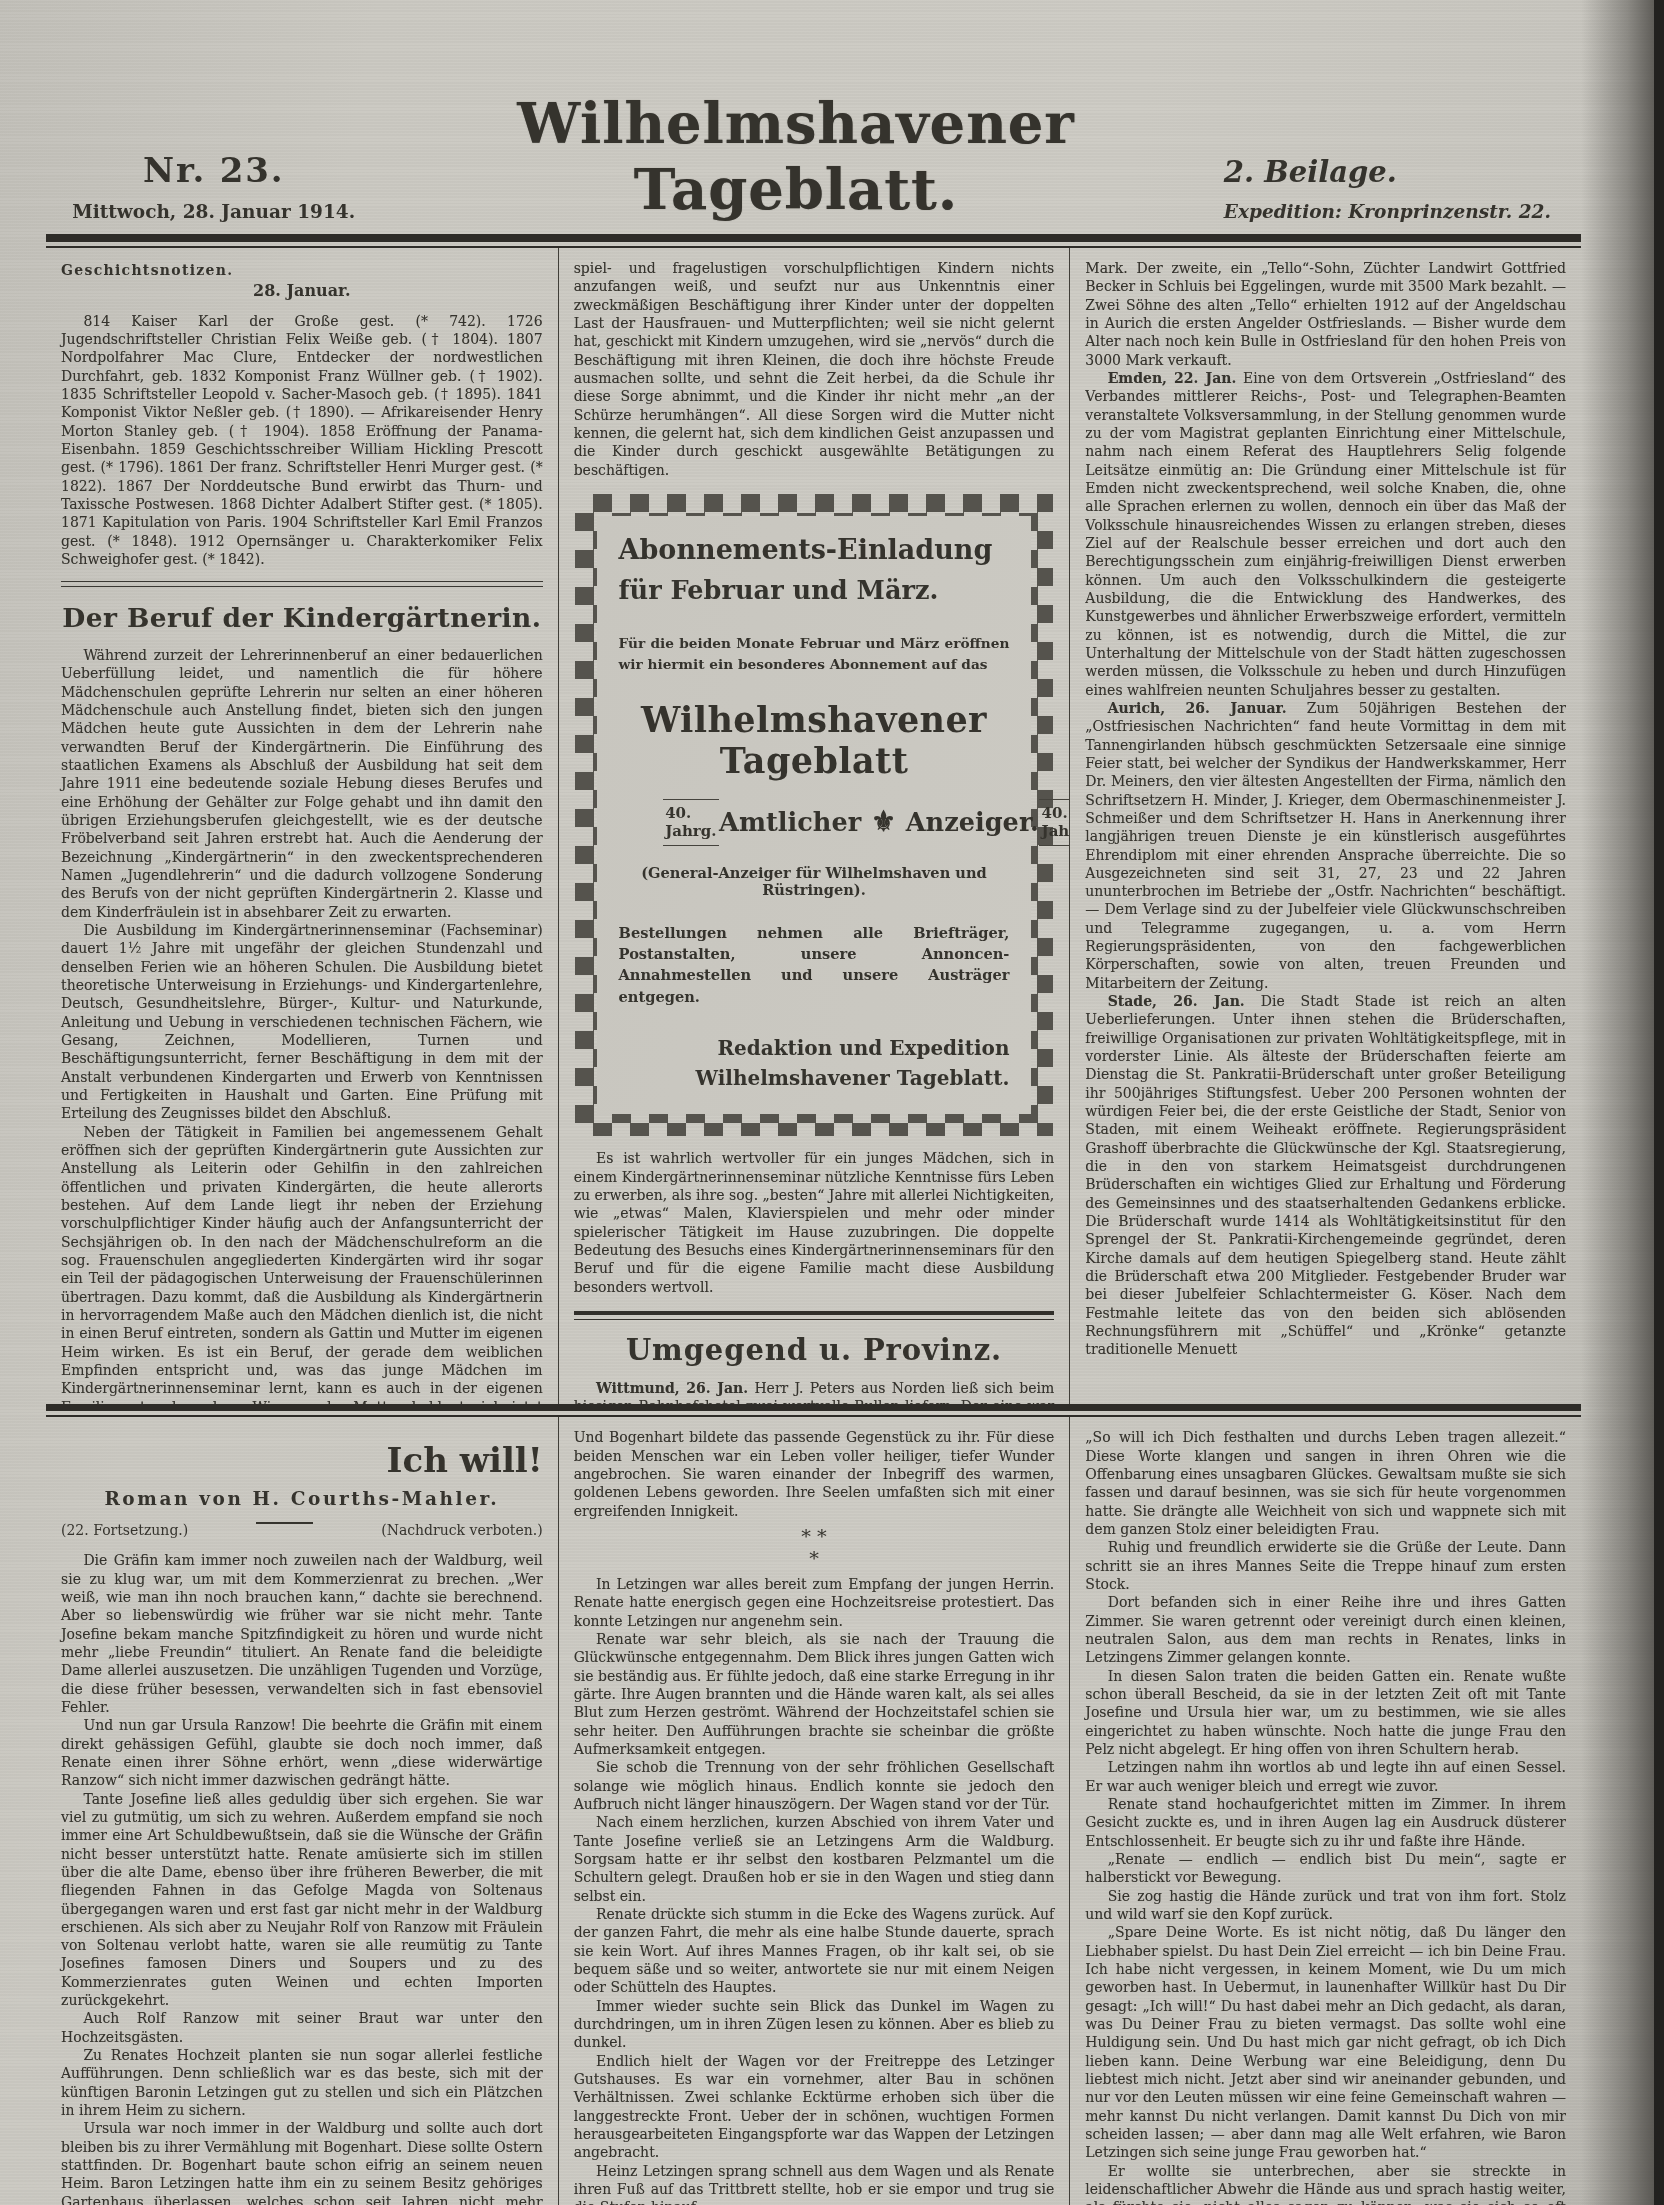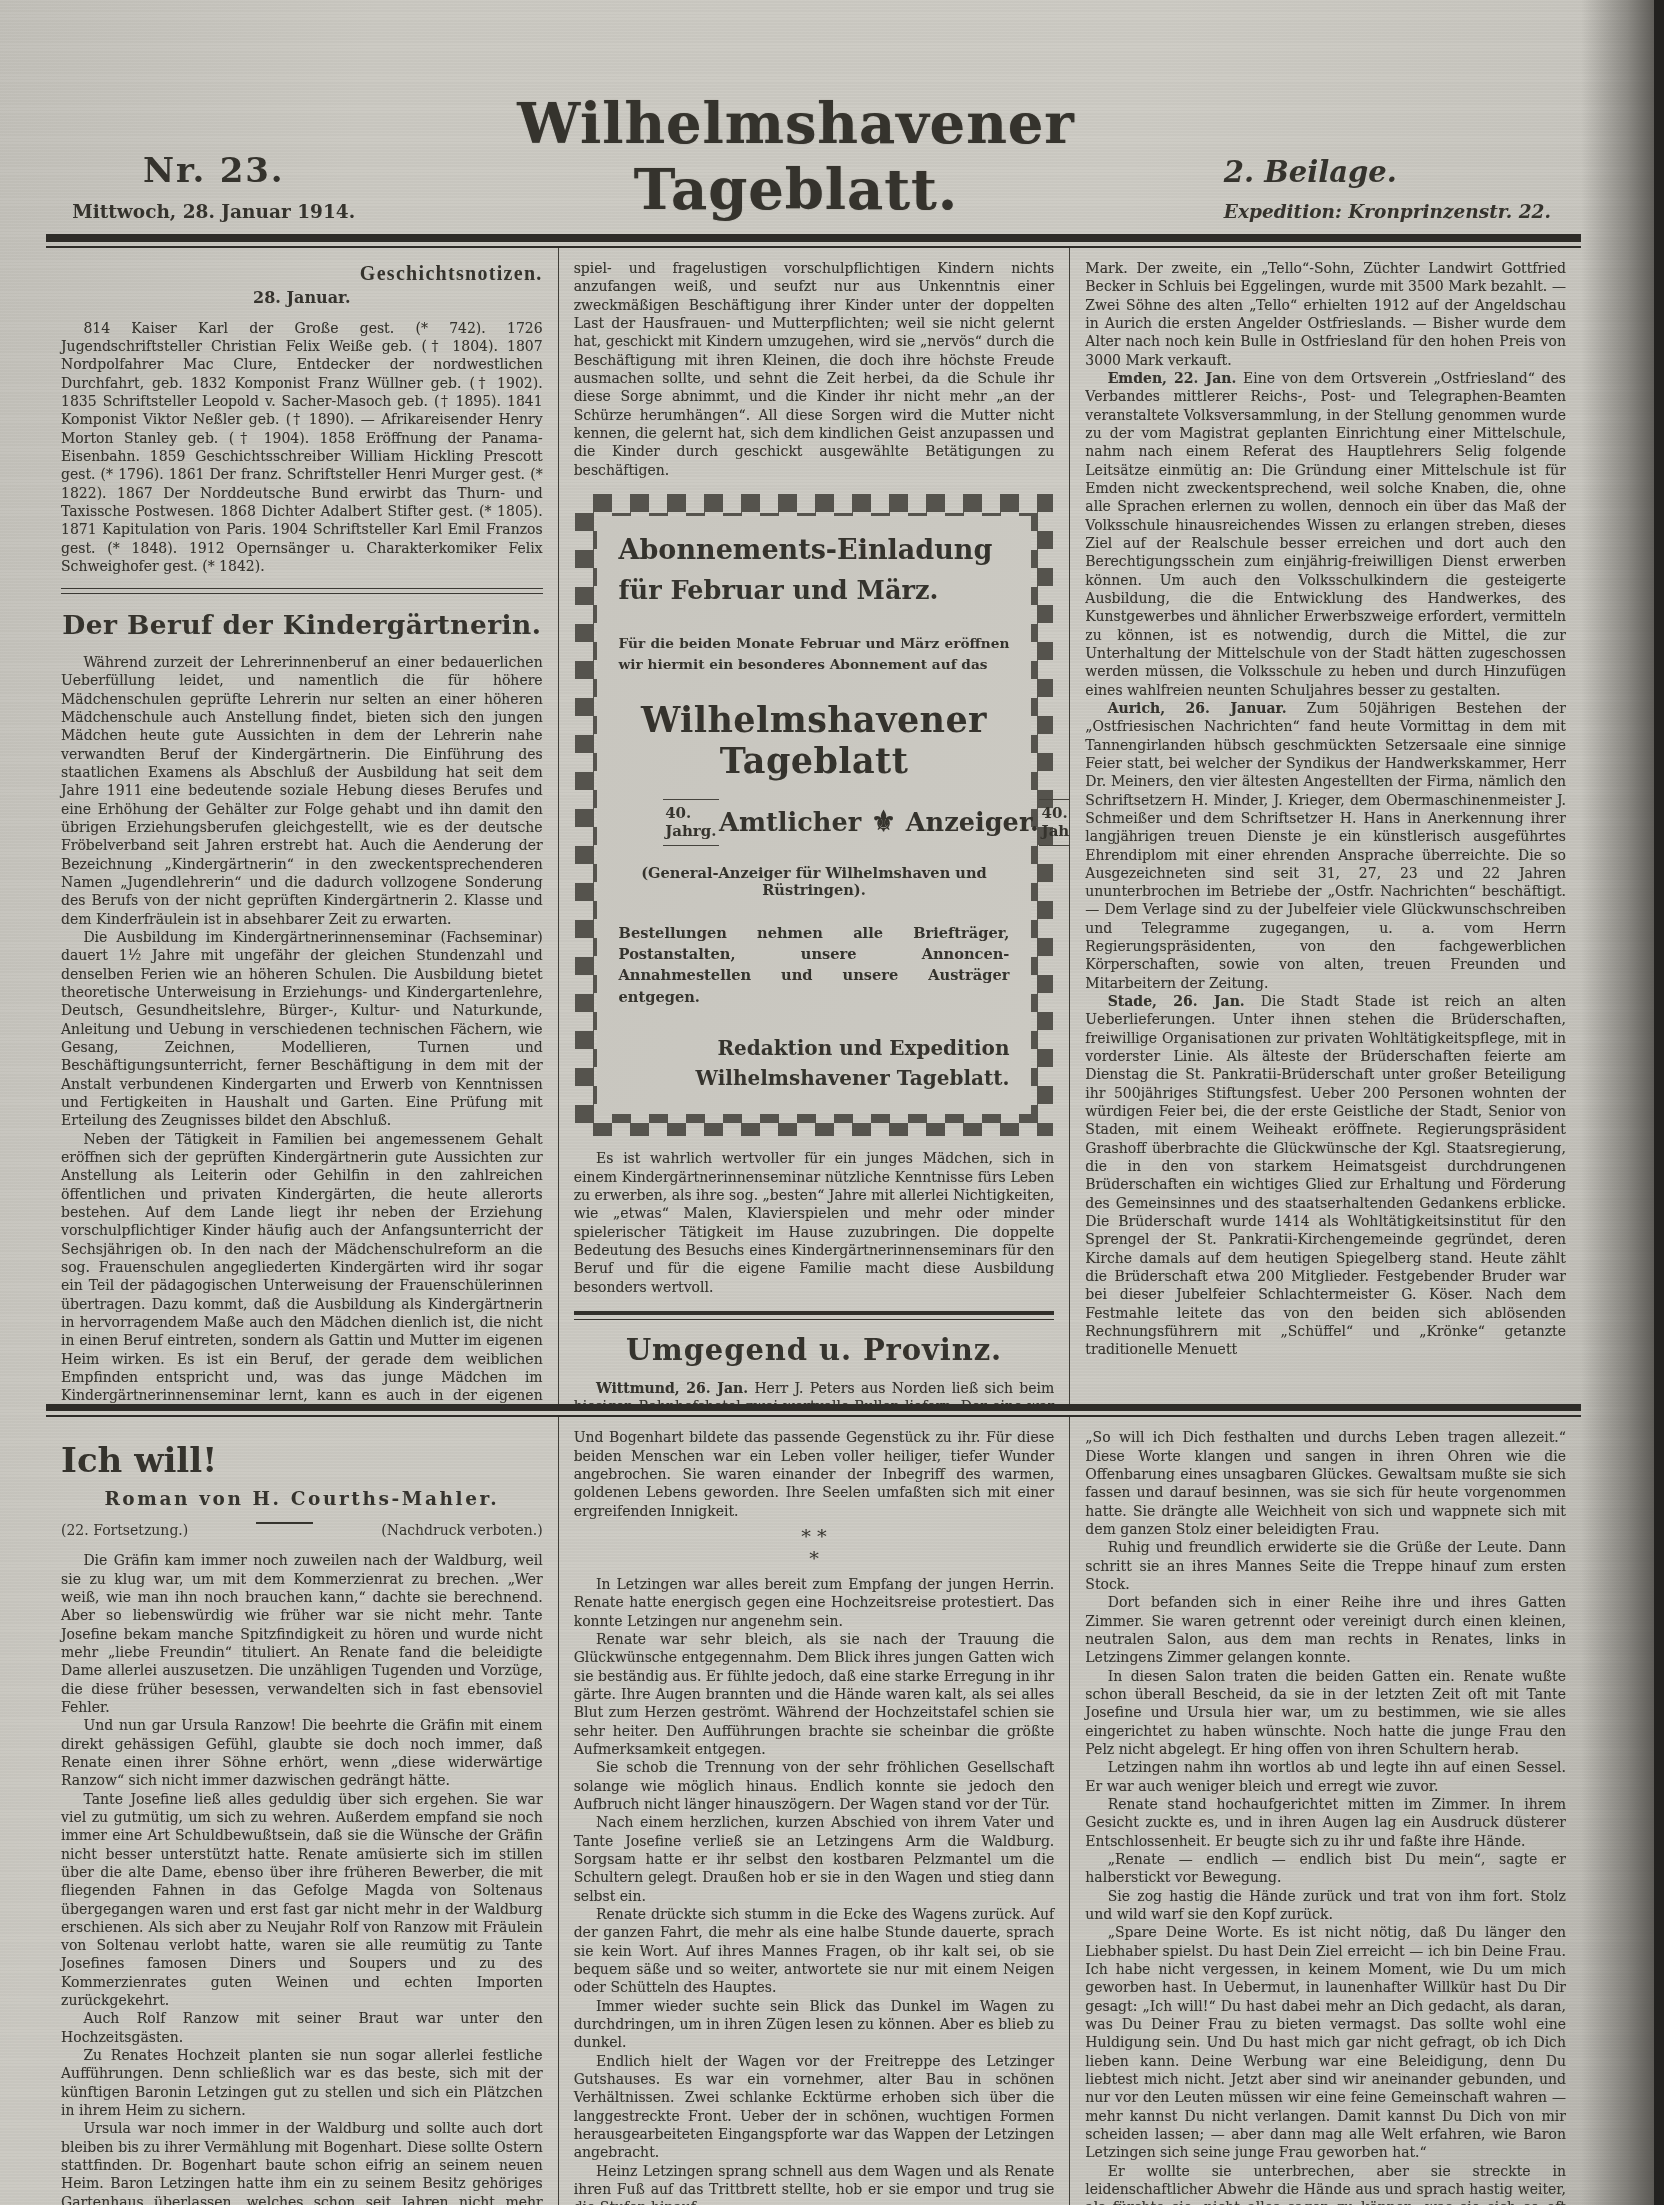--- a/index.html
+++ b/index.html
@@ -30,21 +30,21 @@
   .topsec{height:1156px;overflow:hidden;}
   .novelsec{height:1083px;overflow:hidden;}
   .col{width:33.333%;box-sizing:border-box;padding:11.5px 15px 0 15px;overflow:hidden;}
   .col + .col{border-left:1.8px solid #403e38;}
 
   .para{font-size:14px;line-height:1.31;text-align:justify;text-indent:1.6em;margin:0;
         text-shadow:0 0 0.4px rgba(55,53,47,.35);}
   .para.cont{text-indent:0;}
   .dateline{font-weight:bold;}
 
-  .h-small{font-size:20px;font-weight:bold;text-align:right;letter-spacing:1.3px;margin:2.6px 0 1.8px;font-family:Liberation Serif, serif;}
+  .h-small{font-size:14px;font-weight:bold;text-align:left;letter-spacing:1.3px;margin:2.6px 0 1.8px;}
   .h-sub{font-size:16px;font-weight:bold;text-align:center;margin:3.5px 0 11.5px;}
   .h-big{font-size:26.5px;font-weight:bold;text-align:center;margin:15px 0 13.2px;letter-spacing:0.4px;}
   .h-prov{font-size:29px;font-weight:bold;text-align:center;margin:13.2px 0 12.3px;letter-spacing:0.9px;}
   .rule-thin2{border-top:1.8px solid #3a3833;border-bottom:1.8px solid #3a3833;height:3.5px;margin:13.2px 0 0;}
   .rule-heavy{border-top:4.9px solid #312f2a;border-bottom:1.8px solid #312f2a;height:3.5px;margin:15px 0 0;}
   .rule-section{border-top:7px solid #2e2c28;border-bottom:2.2px solid #2e2c28;height:4.4px;}
 
   
   .ad{margin:15px 0.9px 13.2px;padding:22px;
       background:conic-gradient(#55534d 0 25%,transparent 0 50%,#55534d 0 75%,transparent 0) 0 0/37px 37px;}
@@ -55,21 +55,21 @@
   .ad-paper{font-size:35px;font-weight:bold;text-align:center;margin:25px 0 0;letter-spacing:0.4px;}
   .ad-jahr-row{display:flex;align-items:center;justify-content:space-between;margin-top:17.6px;margin-left:44px;}
   .jahr{font-size:15px;font-weight:bold;border-top:1.3px solid #45433d;border-bottom:1.3px solid #45433d;padding:4.4px 2.6px;}
   .ad-amtlich{font-size:25.6px;font-weight:bold;display:flex;align-items:center;gap:9.7px;}
   .crest{font-size:28px;line-height:1;}
   .ad-sub{font-size:14.6px;font-weight:bold;text-align:center;margin:18.5px 0 0;}
   .ad-note{font-size:14.6px;font-weight:bold;text-align:justify;margin:24px 0 0;line-height:1.45;}
   .ad-sig{font-size:20px;font-weight:bold;text-align:right;margin-top:26.5px;line-height:1.5;}
 
   
-  .novel-title{font-size:34px;font-weight:bold;text-align:left;margin:11.5px 0 8px;}
+  .novel-title{font-size:34px;font-weight:bold;text-align:right;margin:11.5px 0 8px;}
   .novel-author{font-size:18.5px;font-weight:bold;text-align:center;letter-spacing:2.6px;margin:0 0 13.2px;}
   .novel-meta{display:flex;align-items:flex-start;justify-content:space-between;font-size:14px;margin:0 0 13.2px;}
   .novel-dash{width:57px;border-top:2.6px solid #35332d;height:0;}
   .star-sep{text-align:center;font-size:19.4px;line-height:1.1;white-space:pre-line;margin:6.2px 0;}
 </style>
 </head>
 <body>
 
 <div class="page">
   <div class="texture"></div>

